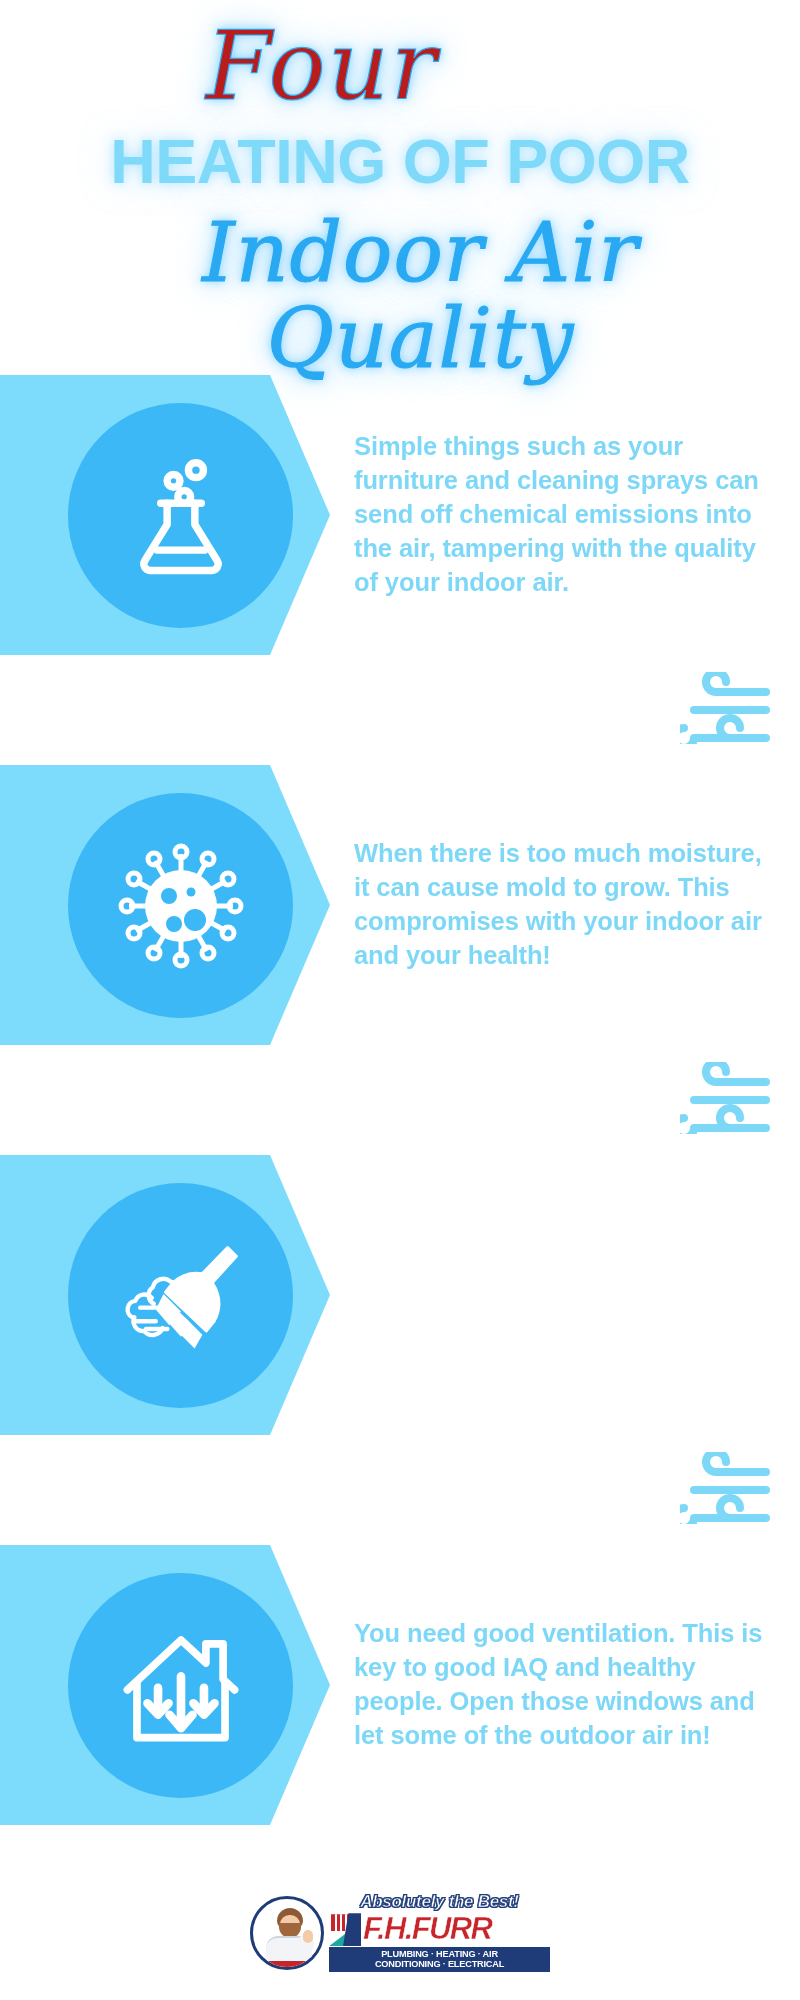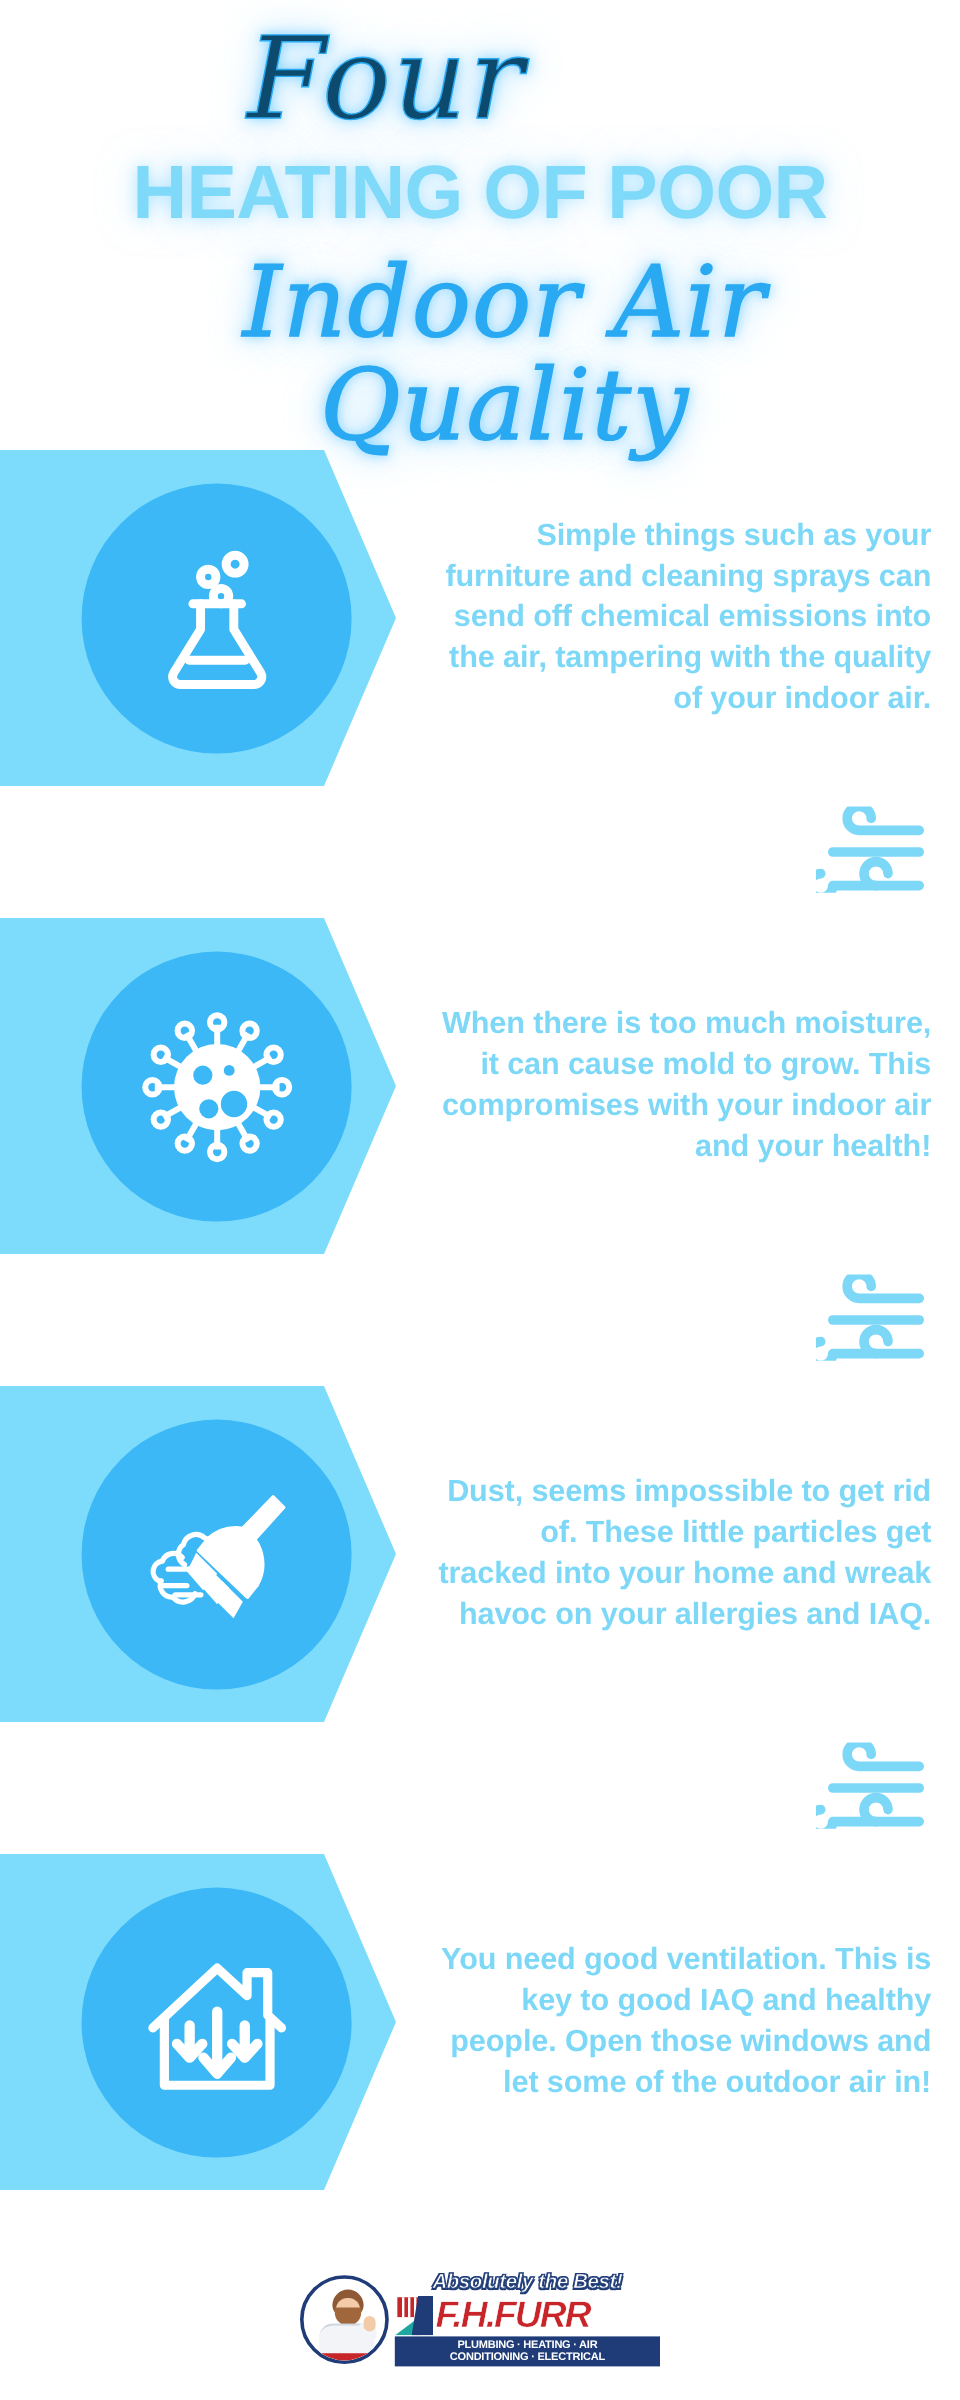--- a/index.html
+++ b/index.html
@@ -10,21 +10,21 @@
   }
 
   
   .header { position:relative; width:800px; height:368px; text-align:center; }
 
   .title-script-top {
     position:absolute; left:0; top:18px; width:644px;
     font-family:"DejaVu Serif", serif;
     font-style:italic; font-weight:400;
     font-size:95px; line-height:1.02;
-    color:#0c4a6e;
+    color:#b91c1c;
     letter-spacing:2px;
     -webkit-text-stroke:1.2px #29A9F2;
     text-shadow:0 0 10px rgba(100,200,255,.85), 0 0 24px rgba(130,210,255,.65), 0 0 42px rgba(160,220,255,.45);
   }
 
   .title-main {
     position:absolute; left:0; top:130px; width:800px;
     font-family:"Liberation Sans", sans-serif;
     font-weight:700; font-size:63px; line-height:1;
     color:#7FD9F8; letter-spacing:-0.5px;
@@ -53,21 +53,21 @@
     position:absolute; left:68px; top:28px; width:225px; height:225px;
     border-radius:50%; background:#3BB8F5;
     display:flex; align-items:center; justify-content:center;
   }
   .icon-circle svg { display:block; }
 
   .body-text {
     position:absolute; left:350px; top:0; width:430px; height:280px;
     display:flex; align-items:center; justify-content:center;
     color:#7DD8F7; font-weight:700; font-size:25.5px; line-height:1.33;
-    text-align:right; letter-spacing:-0.1px;
+    text-align:left; letter-spacing:-0.1px;
     padding:0 4px;
   }
 
   
   .wind { position:absolute; width:90px; height:72px; }
   .wind svg { display:block; width:90px; height:72px; }
 
   
   .logo-wrap {
     position:absolute; left:0; top:1880px; width:800px; height:105px;
@@ -231,21 +231,20 @@
       <g fill="none" stroke="#ffffff" stroke-width="4.5" stroke-linecap="round" stroke-linejoin="round">
         <path d="M42 78 a10 10 0 0 1 -1 -17 a11 11 0 0 1 18 -6 a9 9 0 0 1 3 16"></path>
         <path d="M20 92 a9 9 0 0 1 3 -17 a10 10 0 0 1 17 -3"></path>
         <path d="M22 92 a10 10 0 0 0 10 14 a11 11 0 0 0 19 -3"></path>
         <path d="M28 82 H52"></path>
         <path d="M22 96 H44"></path>
         <path d="M34 104 H56"></path>
       </g>
     </svg>
   </div>
-  <div class="body-text">Dust, seems impossible to get rid of. These little particles get tracked into your home and wreak havoc on your allergies and IAQ.</div>
 </div>
 
 <div class="wind" style="left:680px; top:1452px;">
   <svg viewBox="0 0 90 72" fill="none" stroke="#7DD8F7" stroke-width="8" stroke-linecap="round" stroke-linejoin="round">
     <path d="M86 20 H36 a10 10 0 1 1 10 -10"></path>
     <path d="M86 38 H14"></path>
     <path d="M4 56 a10 10 0 1 0 10 10 H86"></path>
     <path d="M50 66 a10 10 0 1 1 10 -10"></path>
   </svg>
 </div>

